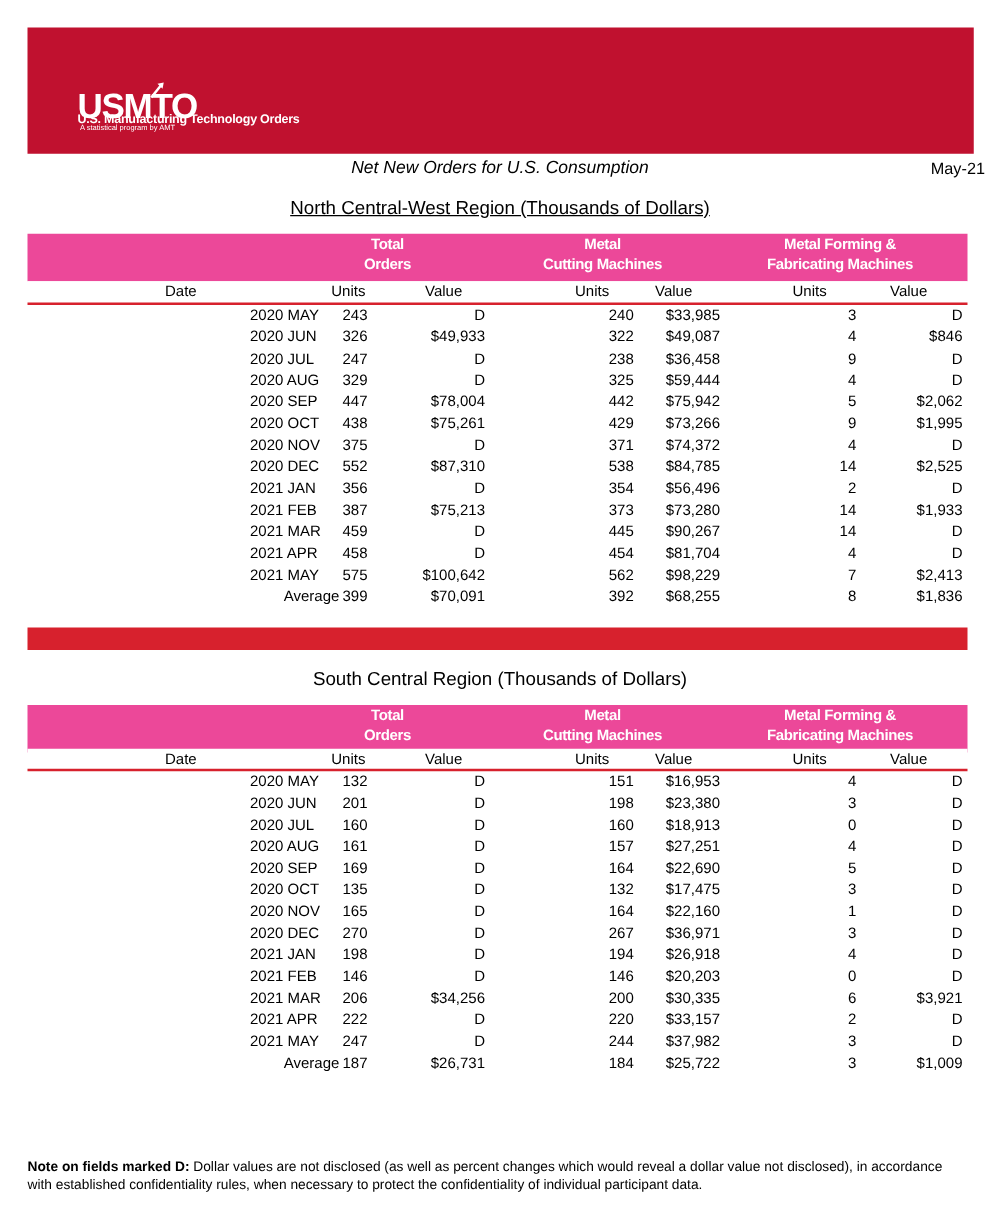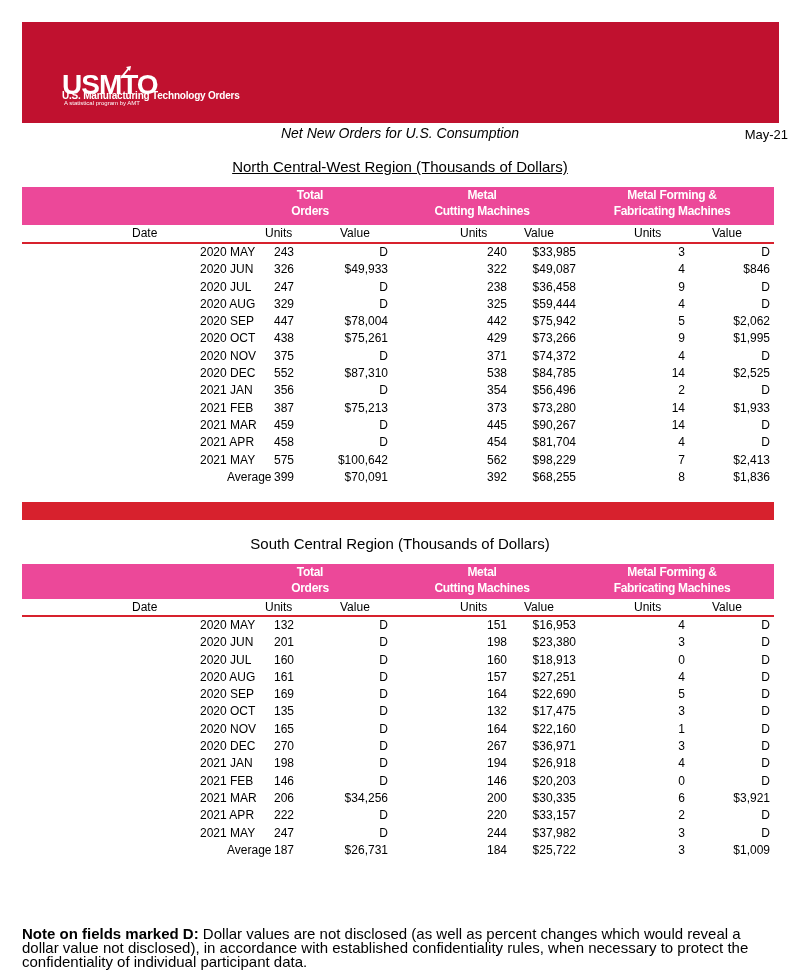--- a/index.html
+++ b/index.html
@@ -24,21 +24,21 @@
   .c-date { left: 168px; margin-left: 32px; }
   .c-date.avg { left: 195px; }
   .r { text-align: right; }
   .c-tu { right: 506px; }
   .c-tv { right: 412px; }
   .c-mu { right: 293px; }
   .c-mv { right: 224px; }
   .c-fu { right: 115px; }
   .c-fv { right: 30px; }
   .divider-band { position: absolute; left: 22px; top: 502px; width: 752px; height: 18px; background: #d7212d; }
-  .note { position: absolute; left: 22px; top: 927px; width: 740px; font-size: 15px; line-height: 14px; }
+  .note { position: absolute; left: 22px; top: 927px; width: 740px; font-size: 11px; line-height: 14px; }
   .note b { font-weight: bold; }
 </style>
 </head>
 <body>
 
 <div class="banner">
   <div class="logo">
     <div class="logo-word">USMTO</div>
     <svg class="logo-arrow" viewBox="0 0 14 14">
       <path d="M2 13 L10 3" stroke="#fff" stroke-width="2" fill="none"></path>

